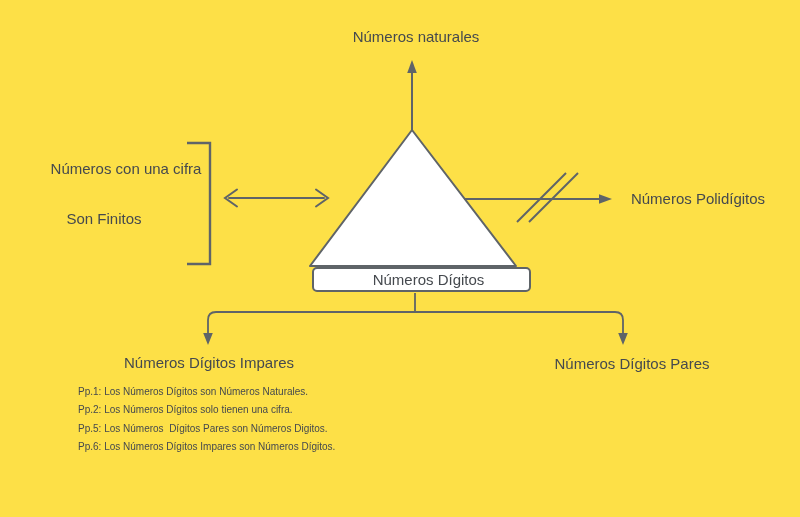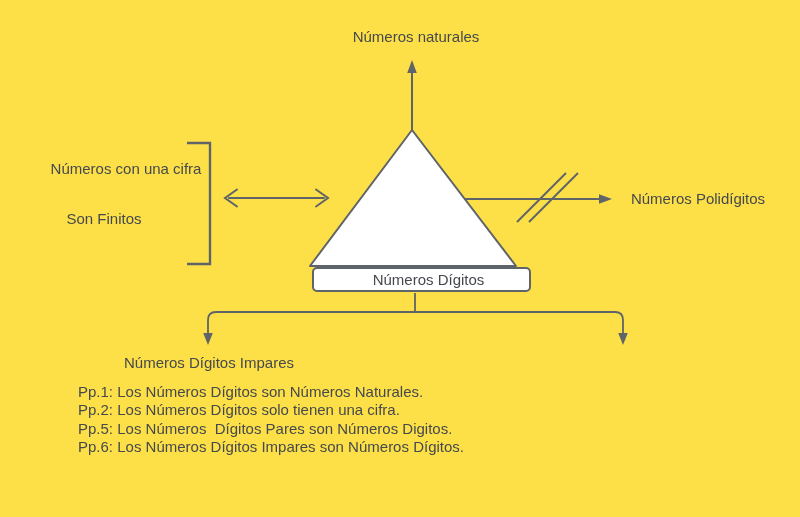--- a/index.html
+++ b/index.html
@@ -41,21 +41,21 @@
     align-items: center;
     justify-content: center;
     font-size: 15px;
     color: #45494e;
     padding-left: 14px;
   }
   .props {
     position: absolute;
     left: 78px;
     top: 383px;
-    font-size: 15px;
+    font-size: 10px;
     line-height: 18.3px;
     color: #45494e;
   }
   .props div {
     white-space: pre;
   }
 </style>
 </head>
 <body>
 
@@ -103,20 +103,21 @@
   <div class="lbl" style="left:104px; top:218px;">Son Finitos</div>
 
   <div class="node-box">
     <span>Números Dígitos</span>
   </div>
 
   <div class="lbl" style="left:698px; top:198px;">Números Polidígitos</div>
 
   <div class="lbl" style="left:209px; top:362px;">Números Dígitos Impares</div>
 
+  <div class="lbl" style="left:632px; top:363px;">Números Dígitos Pares</div>
 
   <div class="props">
     <div>Pp.1: Los Números Dígitos son Números Naturales.</div>
     <div>Pp.2: Los Números Dígitos solo tienen una cifra.</div>
     <div>Pp.5: Los Números  Dígitos Pares son Números Digitos.</div>
     <div>Pp.6: Los Números Dígitos Impares son Números Dígitos.</div>
   </div>
 
 </div>
 

